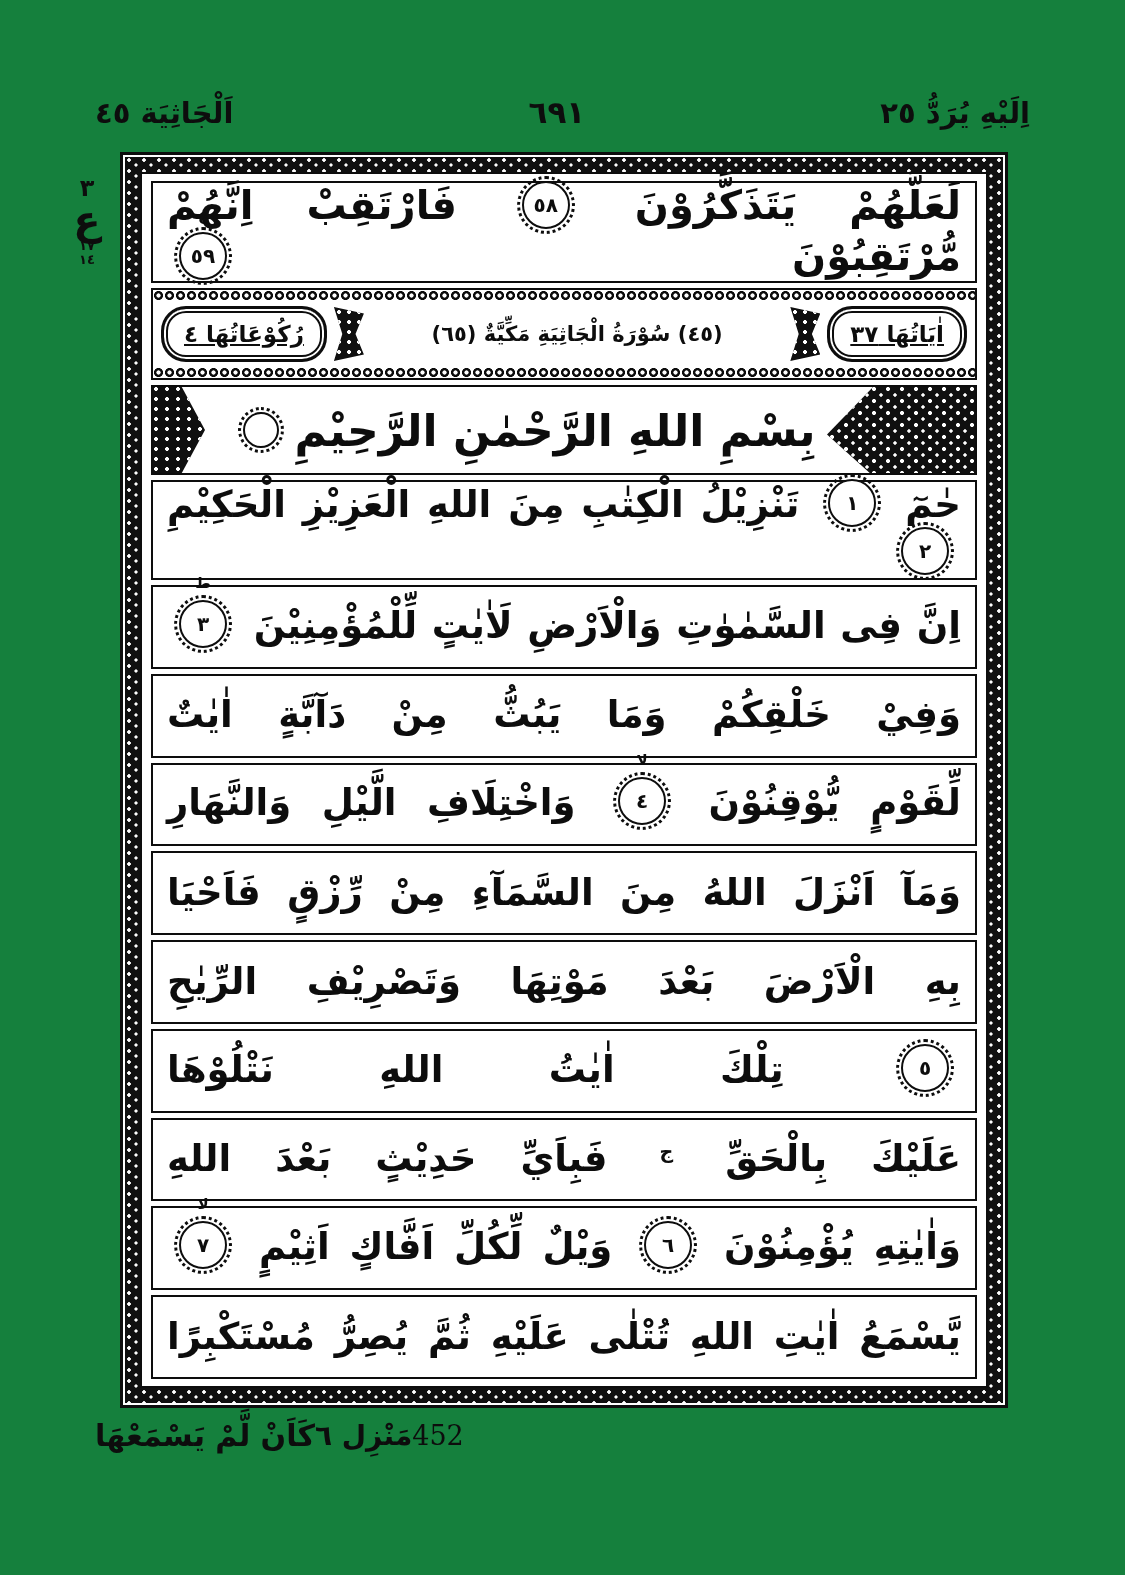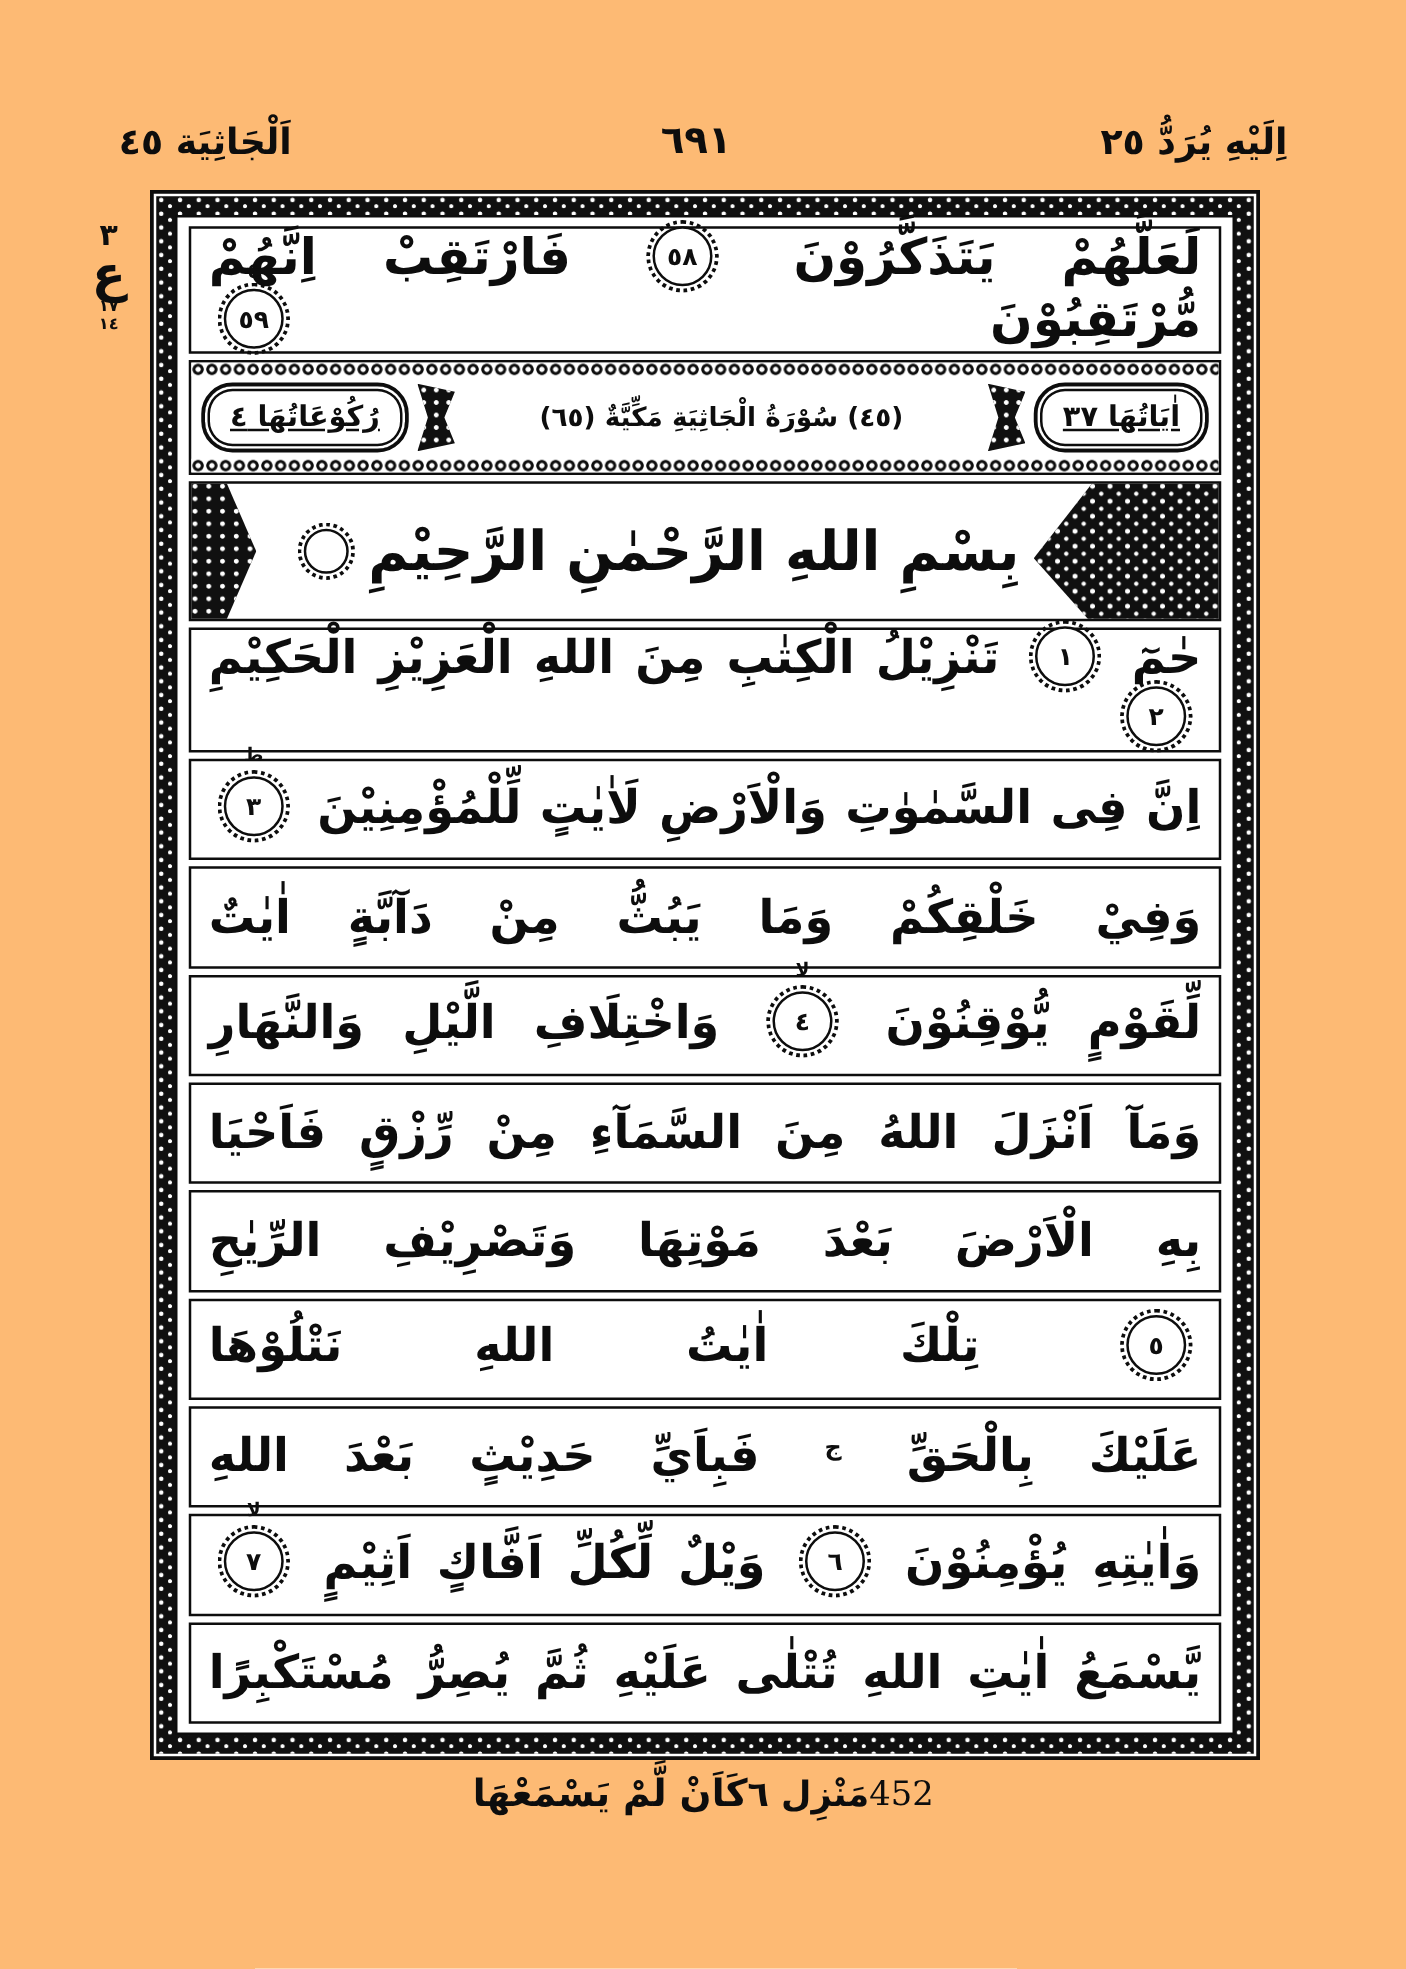--- a/index.html
+++ b/index.html
@@ -1,17 +1,17 @@
 <!DOCTYPE html>
 <html lang="ar"><head>
 <meta charset="utf-8">
 <style>
   html,body{margin:0;padding:0;background:#ffffff;}
   .page{
-    position:relative;width:1125px;height:1575px;background:#fdba74;
+    position:relative;width:1125px;height:1575px;background:#15803d;
     font-family:"DejaVu Sans",sans-serif;color:#0d0d0d;overflow:hidden;
   }
   
   .header{
     position:absolute;top:94px;left:95px;width:935px;
     display:flex;justify-content:space-between;align-items:flex-end;
     font-weight:bold;font-size:29px;direction:ltr;
   }
   .header .hdr-center{font-size:31px;}
   
@@ -77,21 +77,21 @@
     font-size:23px;font-weight:bold;text-decoration:underline;
   }
   .band-orn{
     flex:none;width:30px;height:54px;background-color:#101010;
     background-image:radial-gradient(circle at 5px 5px,#fff 1.6px,transparent 2.2px);
     background-size:10px 10px;
     clip-path:polygon(0 0,100% 12%,72% 50%,100% 88%,0 100%,28% 50%);
   }
   .band-title{flex:1;text-align:center;font-size:21px;font-weight:bold;}
   
-  .bismillah-row{flex:none;height:112px;display:flex;align-items:center;justify-content:center;overflow:hidden;}
+  .bismillah-row{flex:none;height:90px;display:flex;align-items:center;justify-content:center;overflow:hidden;}
   .bismi-orn-right{
     position:absolute;right:-2px;top:-2px;bottom:-2px;width:150px;
     background-color:#101010;
     background-image:
       radial-gradient(circle at 5px 4px,#fff 1.7px,transparent 2.3px),
       radial-gradient(circle at 12px 10px,#fff 1.4px,transparent 2px);
     background-size:14px 12px;
     clip-path:polygon(100% 0,100% 100%,30% 100%,0 55%,32% 0);
   }
   .bismi-orn-left{
@@ -105,21 +105,21 @@
     font-size:44px;font-weight:bold;direction:rtl;
     display:flex;align-items:center;gap:16px;margin-right:70px;
   }
   .bismi-rosette{
     display:inline-block;width:32px;height:32px;border:2px solid #0d0d0d;
     border-radius:50%;outline:3px dotted #0d0d0d;outline-offset:2px;background:#fff;
   }
   
   .footer{
     position:absolute;top:1418px;left:95px;width:935px;
-    display:flex;justify-content:center;align-items:center;
+    display:flex;justify-content:flex-start;align-items:center;
   }
   .footer-catchword{font-size:30px;font-weight:bold;direction:rtl;}
   .footer-manzil{font-size:28px;font-weight:bold;direction:rtl;}
   .footer-page{font-size:27px;font-family:"DejaVu Serif",serif;}
 </style>
 </head>
 <body>
 
 <div class="page">
 

